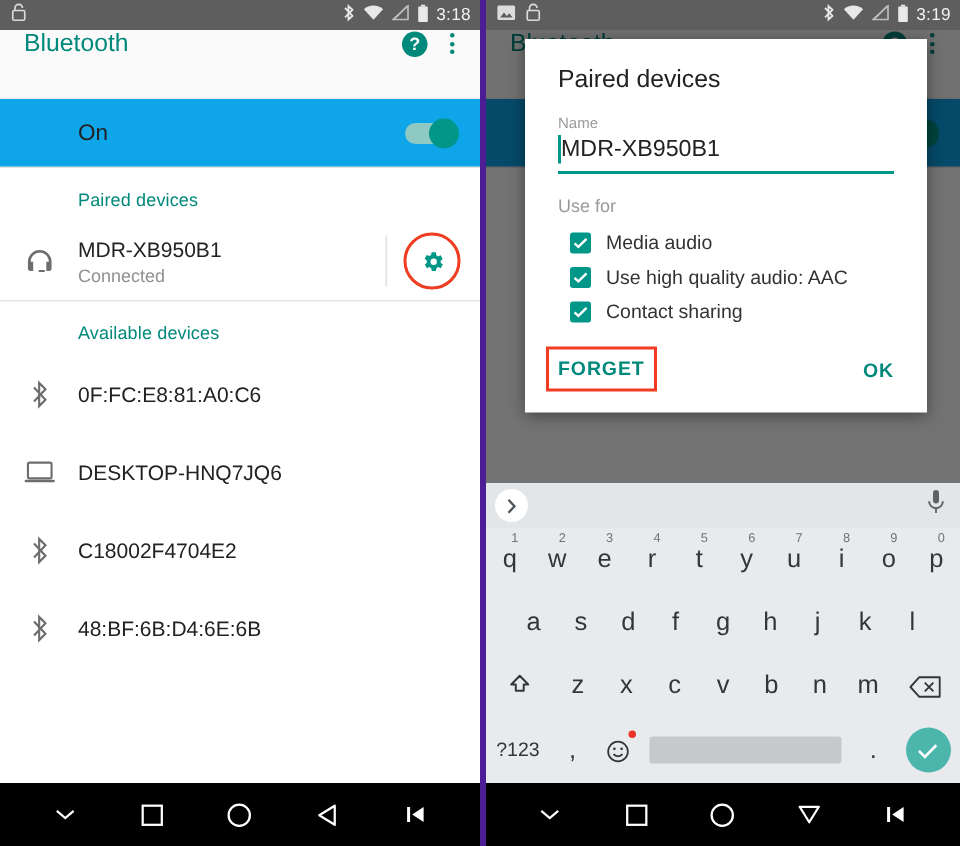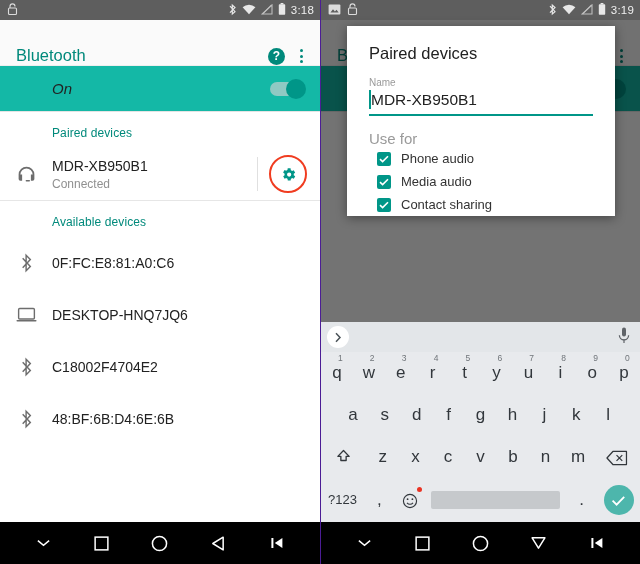--- a/index.html
+++ b/index.html
@@ -4,51 +4,51 @@
 <style>
   * { box-sizing: border-box; margin: 0; padding: 0; }
   html, body {
     width: 640px; height: 564px;
     font-family: "Liberation Sans", sans-serif;
     background: #ffffff;
     overflow: hidden;
   }
   .screens { display: flex; width: 640px; height: 520px; }
   .panel { width: 320px; height: 564px; position: relative; background: #fff; overflow: hidden; }
-  .panel.right { border-left: 1px solid #4c1d95; }
+  .panel.right { border-left: 4px solid #4c1d95; }
 
   
   .statusbar {
     height: 20px; background: #5e5e5e; color: #e8e8e8;
     display: flex; align-items: center; padding: 0 6px 0 7px;
     font-size: 11px; position: relative; z-index: 5;
   }
   .sb-left { display: flex; align-items: center; gap: 6px; flex: 1; }
   .sb-right { display: flex; align-items: center; gap: 5px; }
   .sb-time { font-size: 11.5px; color: #f0f0f0; letter-spacing: .2px; }
   .sb-ico { display: block; }
 
   
   .appbar {
-    height: 46px; background: #fafafa; display: flex; align-items: flex-end;
+    height: 46px; background: #fafafa; display: flex; align-items: flex-start;
     padding: 0 14px 0 16px; border-bottom: 1px solid #eeeeee;
   }
   .app-title { color: #00897b; font-size: 16.5px; flex: 1; }
   .appbar-actions { display: flex; align-items: center; gap: 12px; }
   .help-badge {
     width: 17px; height: 17px; border-radius: 50%; background: #00897b;
     color: #fff; font-size: 12px; font-weight: bold; line-height: 17px;
     text-align: center;
   }
   .dots { display: flex; flex-direction: column; gap: 2.5px; padding: 2px 3px; }
   .dots i { width: 3px; height: 3px; border-radius: 50%; background: #00897b; display: block; }
 
   .onrow {
-    height: 46px; background: #14b8a6; display: flex; align-items: center;
-    padding: 0 16px 0 52px; border-bottom: 1px solid #e4e4e4; font-style: italic;
+    height: 46px; background: #0ea5e9; display: flex; align-items: center;
+    padding: 0 16px 0 52px; border-bottom: 1px solid #e4e4e4;
   }
   .onrow .label { flex: 1; font-size: 15px; color: #222; }
   .switch { width: 34px; height: 14px; border-radius: 8px; background: #8fc9c3; position: relative; }
   .switch .knob {
     position: absolute; right: -2px; top: -3px; width: 20px; height: 20px;
     border-radius: 50%; background: #009688;
   }
 
   .section-head {
     color: #00897b; font-size: 12px; padding: 14px 0 8px 52px; letter-spacing: .1px;
@@ -85,21 +85,21 @@
   .dlg-body { padding: 0 22px; }
   .field-label { font-size: 10px; color: #9a9a9a; margin-bottom: 2px; }
   .field {
     position: relative; border-bottom: 2px solid #009688; padding: 1px 0 5px 2px;
     margin-bottom: 14px;
   }
   .field .val { font-size: 15.5px; color: #222; }
   .field .caret {
     position: absolute; left: 0; top: 0px; width: 2px; height: 19px; background: #009688;
   }
-  .usefor { font-size: 15px; color: #9a9a9a; }
+  .usefor { font-size: 12px; color: #9a9a9a; margin-bottom: 6px; }
   .cbrow { display: flex; align-items: center; gap: 10px; padding: 4px 0 4px 8px; }
   .cbox {
     width: 14px; height: 14px; border-radius: 2px; background: #009688;
     display: flex; align-items: center; justify-content: center; flex: none;
   }
   .cbrow .cbl { font-size: 13px; color: #333; }
   .dlg-actions {
     display: flex; align-items: center; justify-content: space-between;
     padding: 12px 22px 14px; position: relative;
   }
@@ -380,40 +380,47 @@
         </div>
 
         <div class="usefor">Use for</div>
 
         <div class="cbrow">
           <div class="cbox">
             <svg width="10" height="8" viewBox="0 0 10 8">
                 <path d="M1 4.2l2.6 2.4L9 1.2" fill="none" stroke="#fff" stroke-width="1.6"></path>
               </svg>
           </div>
-          <div class="cbl">Phone audio</div>
+          <div class="cbl">Media audio</div>
         </div>
         <div class="cbrow">
           <div class="cbox">
             <svg width="10" height="8" viewBox="0 0 10 8">
                 <path d="M1 4.2l2.6 2.4L9 1.2" fill="none" stroke="#fff" stroke-width="1.6"></path>
               </svg>
           </div>
-          <div class="cbl">Media audio</div>
+          <div class="cbl">Use high quality audio: AAC</div>
         </div>
         <div class="cbrow">
           <div class="cbox">
             <svg width="10" height="8" viewBox="0 0 10 8">
                 <path d="M1 4.2l2.6 2.4L9 1.2" fill="none" stroke="#fff" stroke-width="1.6"></path>
               </svg>
           </div>
           <div class="cbl">Contact sharing</div>
         </div>
       </div>
 
+      <div class="dlg-actions">
+        <div class="forget-wrap">
+          <div class="forget-ring"></div>
+          <span class="btn-text">FORGET</span>
+        </div>
+        <span class="btn-text">OK</span>
+      </div>
     </div>
 
     <div class="keyboard">
       <div class="suggest">
         <div class="chev-pill">
           <svg width="8" height="11" viewBox="0 0 8 11">
               <path d="M2 1.2L6 5.5 2 9.8" fill="none" stroke="#4a5258" stroke-width="1.5"></path>
             </svg>
         </div>
         <div>

